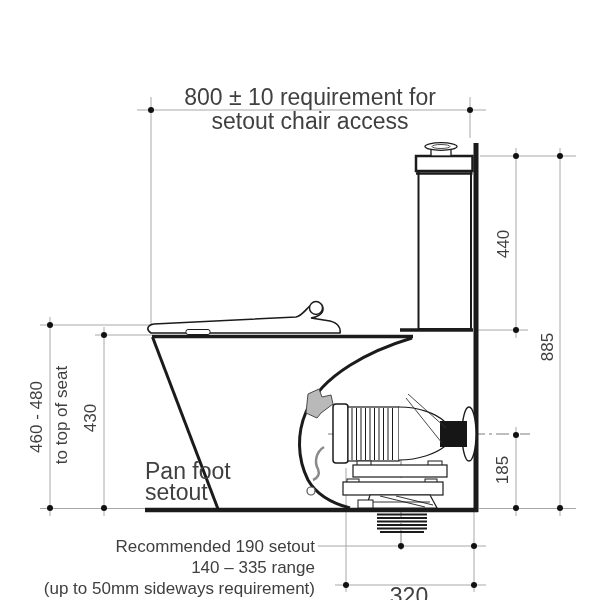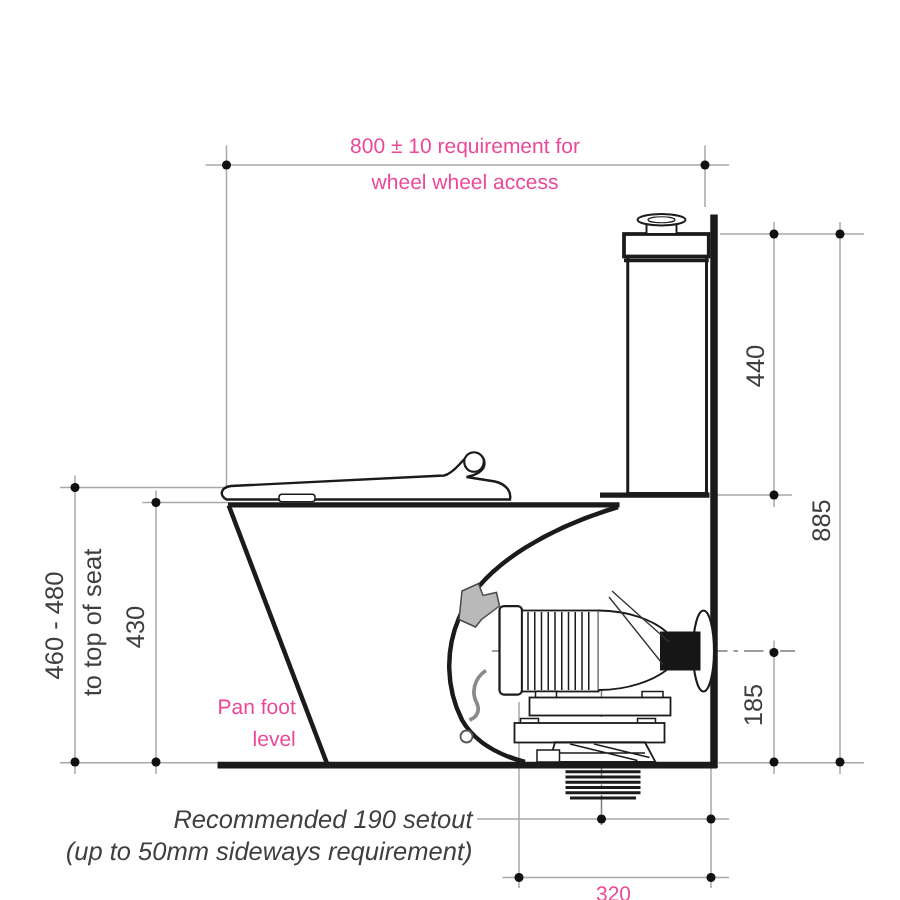--- a/index.html
+++ b/index.html
@@ -1,19 +1,19 @@
 <!DOCTYPE html>
 <html><head>
 <meta charset="utf-8">
 <style>
   html,body{margin:0;padding:0;background:#ffffff;}
   #stage{position:relative;width:600px;height:600px;background:#ffffff;overflow:hidden;
          font-family:"Liberation Sans", sans-serif;color:#3f3f3f;}
   #stage svg{position:absolute;left:0;top:0;}
-  .label{position:absolute;font-size:14px;line-height:21px;color:#ec4899;white-space:nowrap;text-align:right;}
+  .label{position:absolute;font-size:23px;line-height:21px;color:#404040;white-space:nowrap;}
   .hcenter{transform:translateX(-50%);}
   .vlabel{position:absolute;font-size:17px;color:#3f3f3f;white-space:nowrap;
           transform:translate(-50%,-50%) rotate(-90deg);}
   .rightblock{position:absolute;text-align:right;font-size:17px;line-height:21px;color:#3f3f3f;white-space:nowrap;}
   .center-on{transform:translate(-50%,-50%);}
 </style>
 </head>
 <body>
 
 <div id="stage">
@@ -140,35 +140,36 @@
     <circle cx="560" cy="156" r="3"></circle>
         <circle cx="560" cy="508" r="3"></circle>
     <circle cx="401" cy="546" r="3"></circle>
         <circle cx="474" cy="546" r="3"></circle>
     <circle cx="346" cy="585" r="3"></circle>
         <circle cx="474" cy="585" r="3"></circle>
   </g>
 </svg>
 
   <div class="label hcenter" style="left:310px;top:87px;">800 ± 10 requirement for</div>
-  <div class="label hcenter" style="left:310px;top:111px;">wheel wheel access</div>
+  <div class="label hcenter" style="left:310px;top:111px;">setout chair access</div>
 
   <div class="vlabel" style="left:37px;top:417px;">460 - 480</div>
   <div class="vlabel" style="left:62px;top:415px;">to top of seat</div>
   <div class="vlabel" style="left:91px;top:418px;">430</div>
 
   <div class="vlabel" style="left:504px;top:244px;">440</div>
   <div class="vlabel" style="left:548px;top:347px;">885</div>
   <div class="vlabel" style="left:503px;top:470px;">185</div>
 
   <div class="label" style="left:114px;top:461px;margin-left:31px;">
     <div>Pan foot</div>
-    <div>level</div>
+    <div>setout</div>
   </div>
 
-  <div class="rightblock" style="right:285px;top:536px;font-style:italic;">
+  <div class="rightblock" style="right:285px;top:536px;">
     <div>Recommended 190 setout</div>
+    <div>140 – 335 range</div>
     <div>(up to 50mm sideways requirement)</div>
   </div>
 
   <div class="label center-on" style="left:409px;top:596px;">320</div>
 
 </div>
 
 </body></html>

